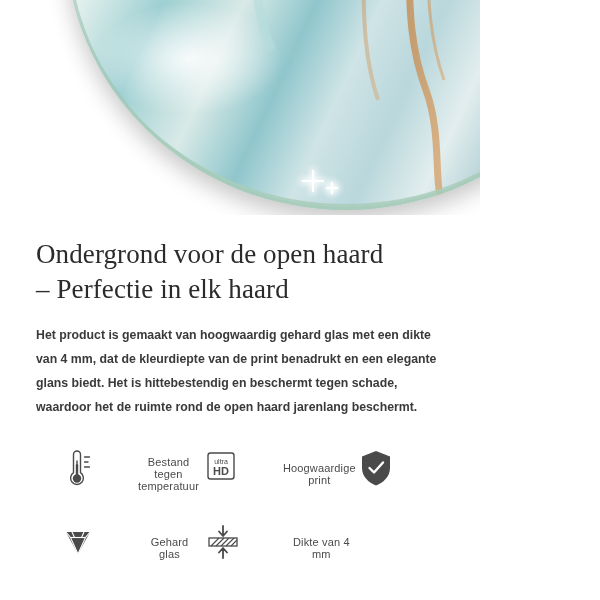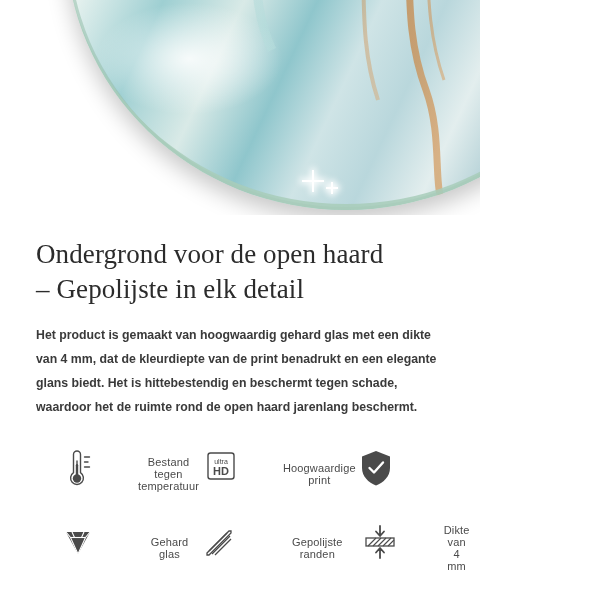--- a/index.html
+++ b/index.html
@@ -197,21 +197,21 @@
     </div>
     <div class="hero-rim"></div>
     <div class="hero-rim-edge"></div>
     <div class="sparkle" style="left:302px; top:170px; width:22px; height:22px;"></div>
     <div class="sparkle" style="left:326px; top:182px; width:12px; height:12px;"></div>
   </div>
 
   <div class="content">
     <h1 class="headline">
       <span>Ondergrond voor de open haard</span>
-      <span class="line2">– Gepolijste in elk detail</span>
+      <span class="line2">– Perfectie in elk haard</span>
     </h1>
     <p class="body-text">Het product is gemaakt van hoogwaardig gehard glas met een dikte van 4 mm, dat de kleurdiepte van de print benadrukt en een elegante glans biedt. Het is hittebestendig en beschermt tegen schade, waardoor het de ruimte rond de open haard jarenlang beschermt.</p>
 
     <div class="features">
 
       <div class="feature">
         <div class="feature-icon">
           <svg width="42" height="44" viewBox="0 0 42 44">
             <g fill="none" stroke="#4a4a4a" stroke-width="1.4" stroke-linecap="round">
               <path d="M17.5 7.5a3.5 3.5 0 0 1 7 0v18.2a6.4 6.4 0 1 1-7 0z"></path>
@@ -252,33 +252,20 @@
           <svg width="44" height="40" viewBox="0 0 44 40">
             <path d="M10 9 L34 9 L22 31 Z" fill="#4a4a4a"></path>
             <path d="M10 9 L14.5 14.5 L22 31 L29.5 14.5 L34 9" fill="none" stroke="#ffffff" stroke-width="1.1"></path>
             <path d="M14.5 14.5 L29.5 14.5" fill="none" stroke="#ffffff" stroke-width="1.1"></path>
             <path d="M16 9 L18.5 14.5 M28 9 L25.5 14.5" fill="none" stroke="#ffffff" stroke-width="1.1"></path>
           </svg>
         </div>
         <div class="feature-label">Gehard glas</div>
       </div>
 
-      <div class="feature">
-        <div class="feature-icon">
-          <svg width="40" height="40" viewBox="0 0 40 40">
-            <path d="M8 30 L30 8 L32 8 L32 10 L10 32 L8 32 Z" fill="none" stroke="#4a4a4a" stroke-width="1.3"></path>
-            <g stroke="#4a4a4a" stroke-width="1.2">
-              <line x1="13" y1="31" x2="31" y2="13"></line>
-              <line x1="10" y1="28" x2="28" y2="10"></line>
-              <line x1="16" y1="32" x2="32" y2="16"></line>
-            </g>
-          </svg>
-        </div>
-        <div class="feature-label">Gepolijste randen</div>
-      </div>
 
       <div class="feature">
         <div class="feature-icon">
           <svg width="48" height="42" viewBox="0 0 48 42">
             <path d="M24 4 L24 13 M20 9.5 L24 14 L28 9.5" fill="none" stroke="#4a4a4a" stroke-width="1.8" stroke-linecap="round" stroke-linejoin="round"></path>
             <rect x="10" y="16" width="28" height="8" fill="none" stroke="#4a4a4a" stroke-width="1.3"></rect>
             <g stroke="#4a4a4a" stroke-width="1.1">
               <line x1="12" y1="24" x2="20" y2="16"></line>
               <line x1="17" y1="24" x2="25" y2="16"></line>
               <line x1="22" y1="24" x2="30" y2="16"></line>

